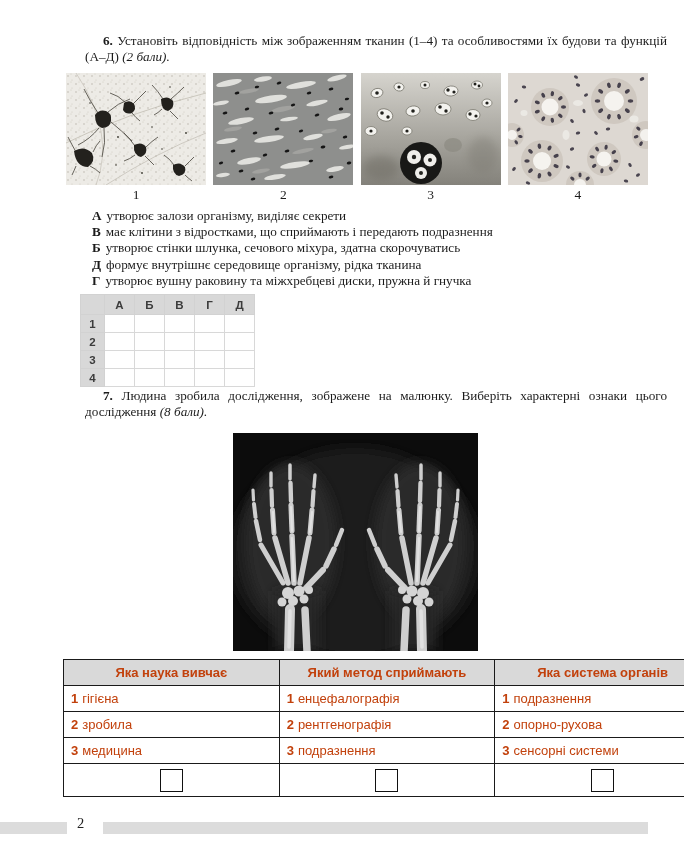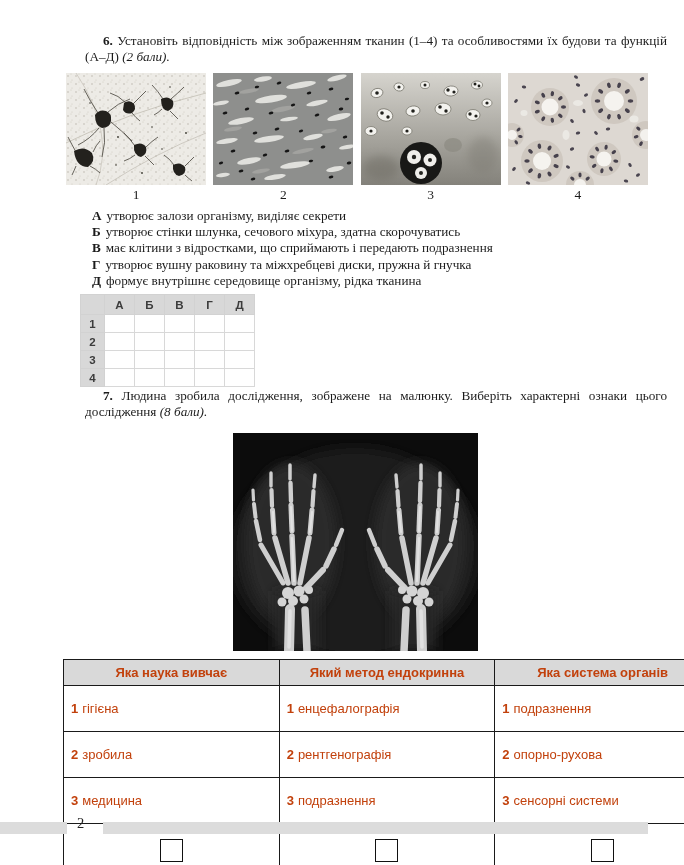--- a/index.html
+++ b/index.html
@@ -28,21 +28,21 @@
   .agrid .rowh{width:23px;height:17px;text-align:center;}
   .agrid .cell{width:29px;height:17px;background:#fff;border:1px solid #d8d8d8;}
   
   .xray{position:absolute;left:233px;top:433px;width:245px;height:218px;}
   .xray svg{display:block;width:245px;height:218px;}
   
   .stable{position:absolute;left:63px;top:659px;width:648px;border-collapse:collapse;
           font-family:"Liberation Sans",sans-serif;color:#c2410c;table-layout:fixed;}
   .stable th{background:#d9d9d9;border:1.5px solid #1a1a1a;height:23px;
              font-size:13px;font-weight:bold;text-align:center;padding:1px 2px;}
-  .stable td{border:1.5px solid #1a1a1a;height:21px;padding:12px 7px;font-size:13px;
+  .stable td{border:1.5px solid #1a1a1a;height:21px;padding:2px 7px;font-size:13px;
              text-align:left;vertical-align:middle;}
   .stable td b{margin-right:4px;}
   .cbrow td{height:28px;}
   .cbox{width:21px;height:21px;border:1.5px solid #111;margin:0 auto;background:#fff;}
   
   .fbar{position:absolute;top:822px;height:12px;background:#dcdcdc;}
   #fbar-left{left:0;width:67px;}
   #fbar-right{left:103px;width:545px;}
   .pagenum{position:absolute;left:77px;top:815px;font-size:14.5px;color:#222;}
 </style>
@@ -370,24 +370,24 @@
           <ellipse cx="126" cy="46" rx="4.5" ry="3.5"></ellipse>
             <ellipse cx="16" cy="40" rx="3.5" ry="3"></ellipse>
         </g>
       </svg>
       <div class="flabel">4</div>
     </div>
   </div>
 
   <div class="options">
     <div><b>А</b><span>утворює залози організму, виділяє секрети</span></div>
+    <div><b>В</b><span>має клітини з відростками, що сприймають і передають подразнення</span></div>
     <div><b>Б</b><span>утворює стінки шлунка, сечового міхура, здатна скорочуватись</span></div>
-    <div><b>В</b><span>має клітини з відростками, що сприймають і передають подразнення</span></div>
+    <div><b>Д</b><span>формує внутрішнє середовище організму, рідка тканина</span></div>
     <div><b>Г</b><span>утворює вушну раковину та міжхребцеві диски, пружна й гнучка</span></div>
-    <div><b>Д</b><span>формує внутрішнє середовище організму, рідка тканина</span></div>
   </div>
 
   <table class="agrid">
     <tbody>
         <tr>
       <td class="hdr corner"></td>
       <td class="hdr colh">А</td>
       <td class="hdr colh">Б</td>
       <td class="hdr colh">В</td>
       <td class="hdr colh">Г</td>
@@ -497,21 +497,21 @@
       <ellipse cx="122" cy="120" rx="125" ry="105" fill="#1a1a1a" filter="url(#xb6)"></ellipse>
       <use href="#handL"></use>
       <use href="#handL" transform="translate(245,0) scale(-1,1)"></use>
     </svg>
   </div>
 
   <table class="stable">
     <tbody>
         <tr>
       <th>Яка наука вивчає</th>
-      <th>Який метод ендокринна</th>
+      <th>Який метод сприймають</th>
       <th>Яка система органів</th>
     </tr>
     <tr>
       <td><b>1</b><span>гігієна</span></td>
       <td><b>1</b><span>енцефалографія</span></td>
       <td><b>1</b><span>подразнення</span></td>
     </tr>
     <tr>
       <td><b>2</b><span>зробила</span></td>
       <td><b>2</b><span>рентгенографія</span></td>

